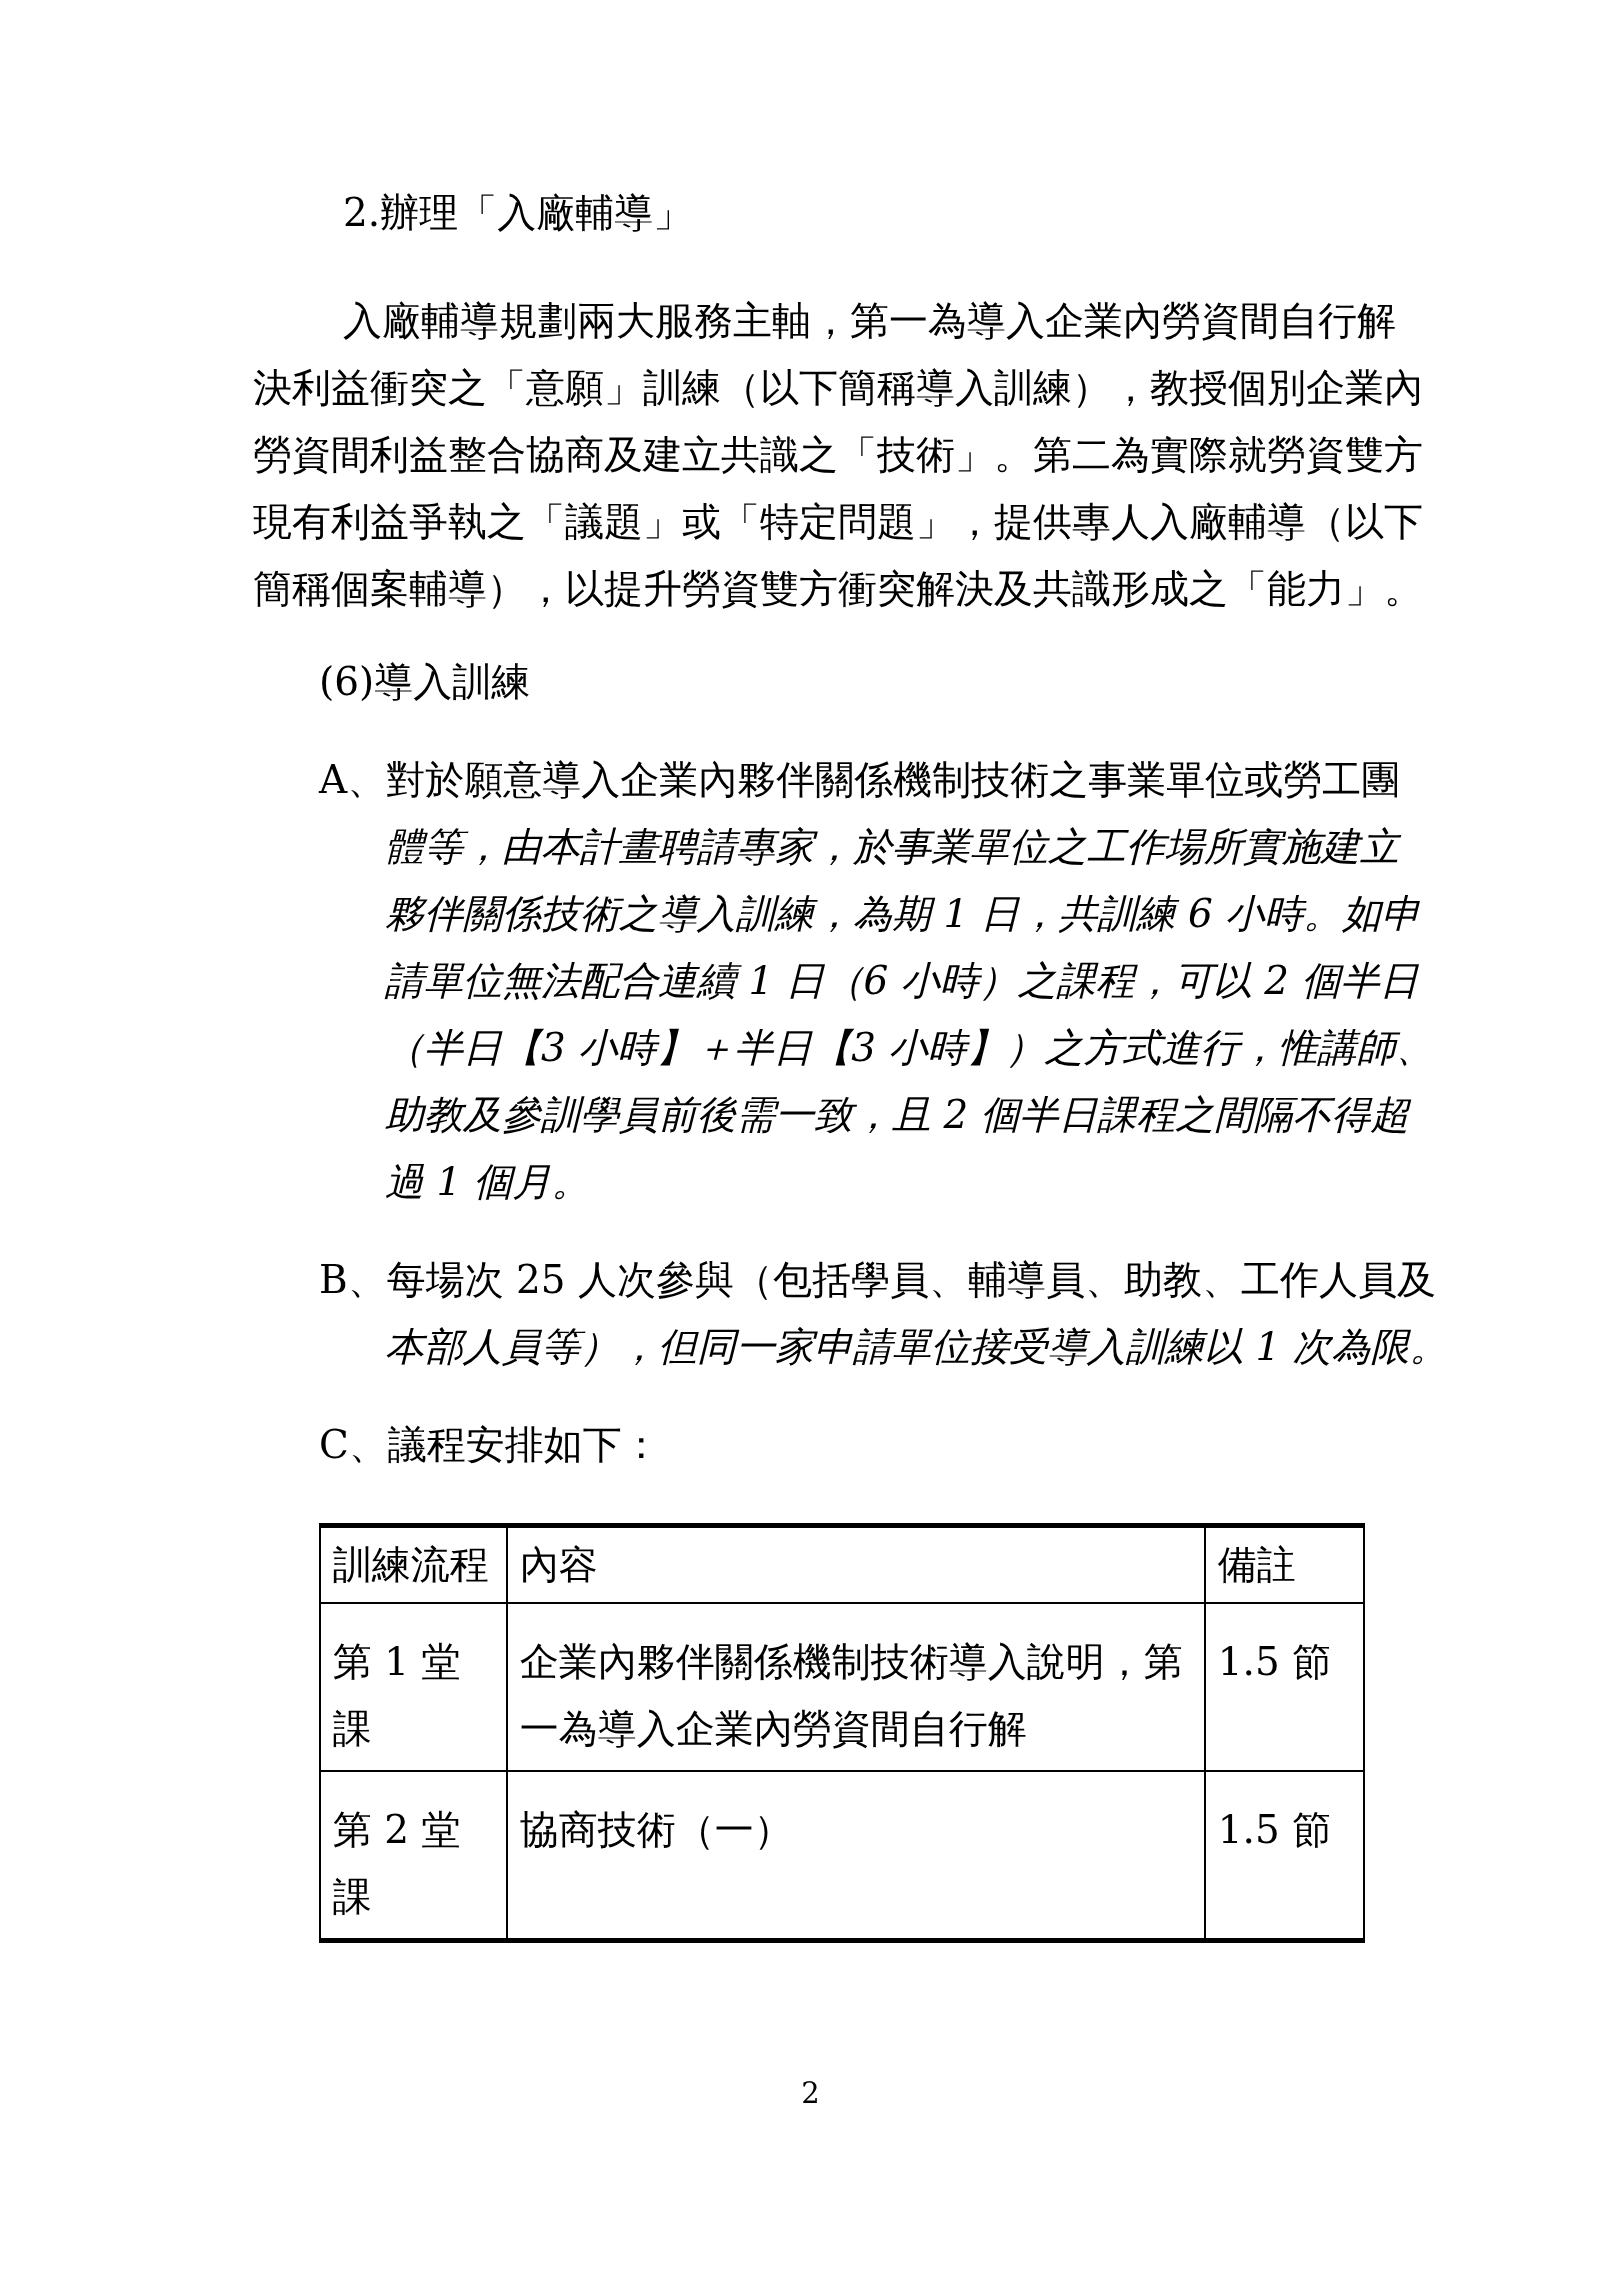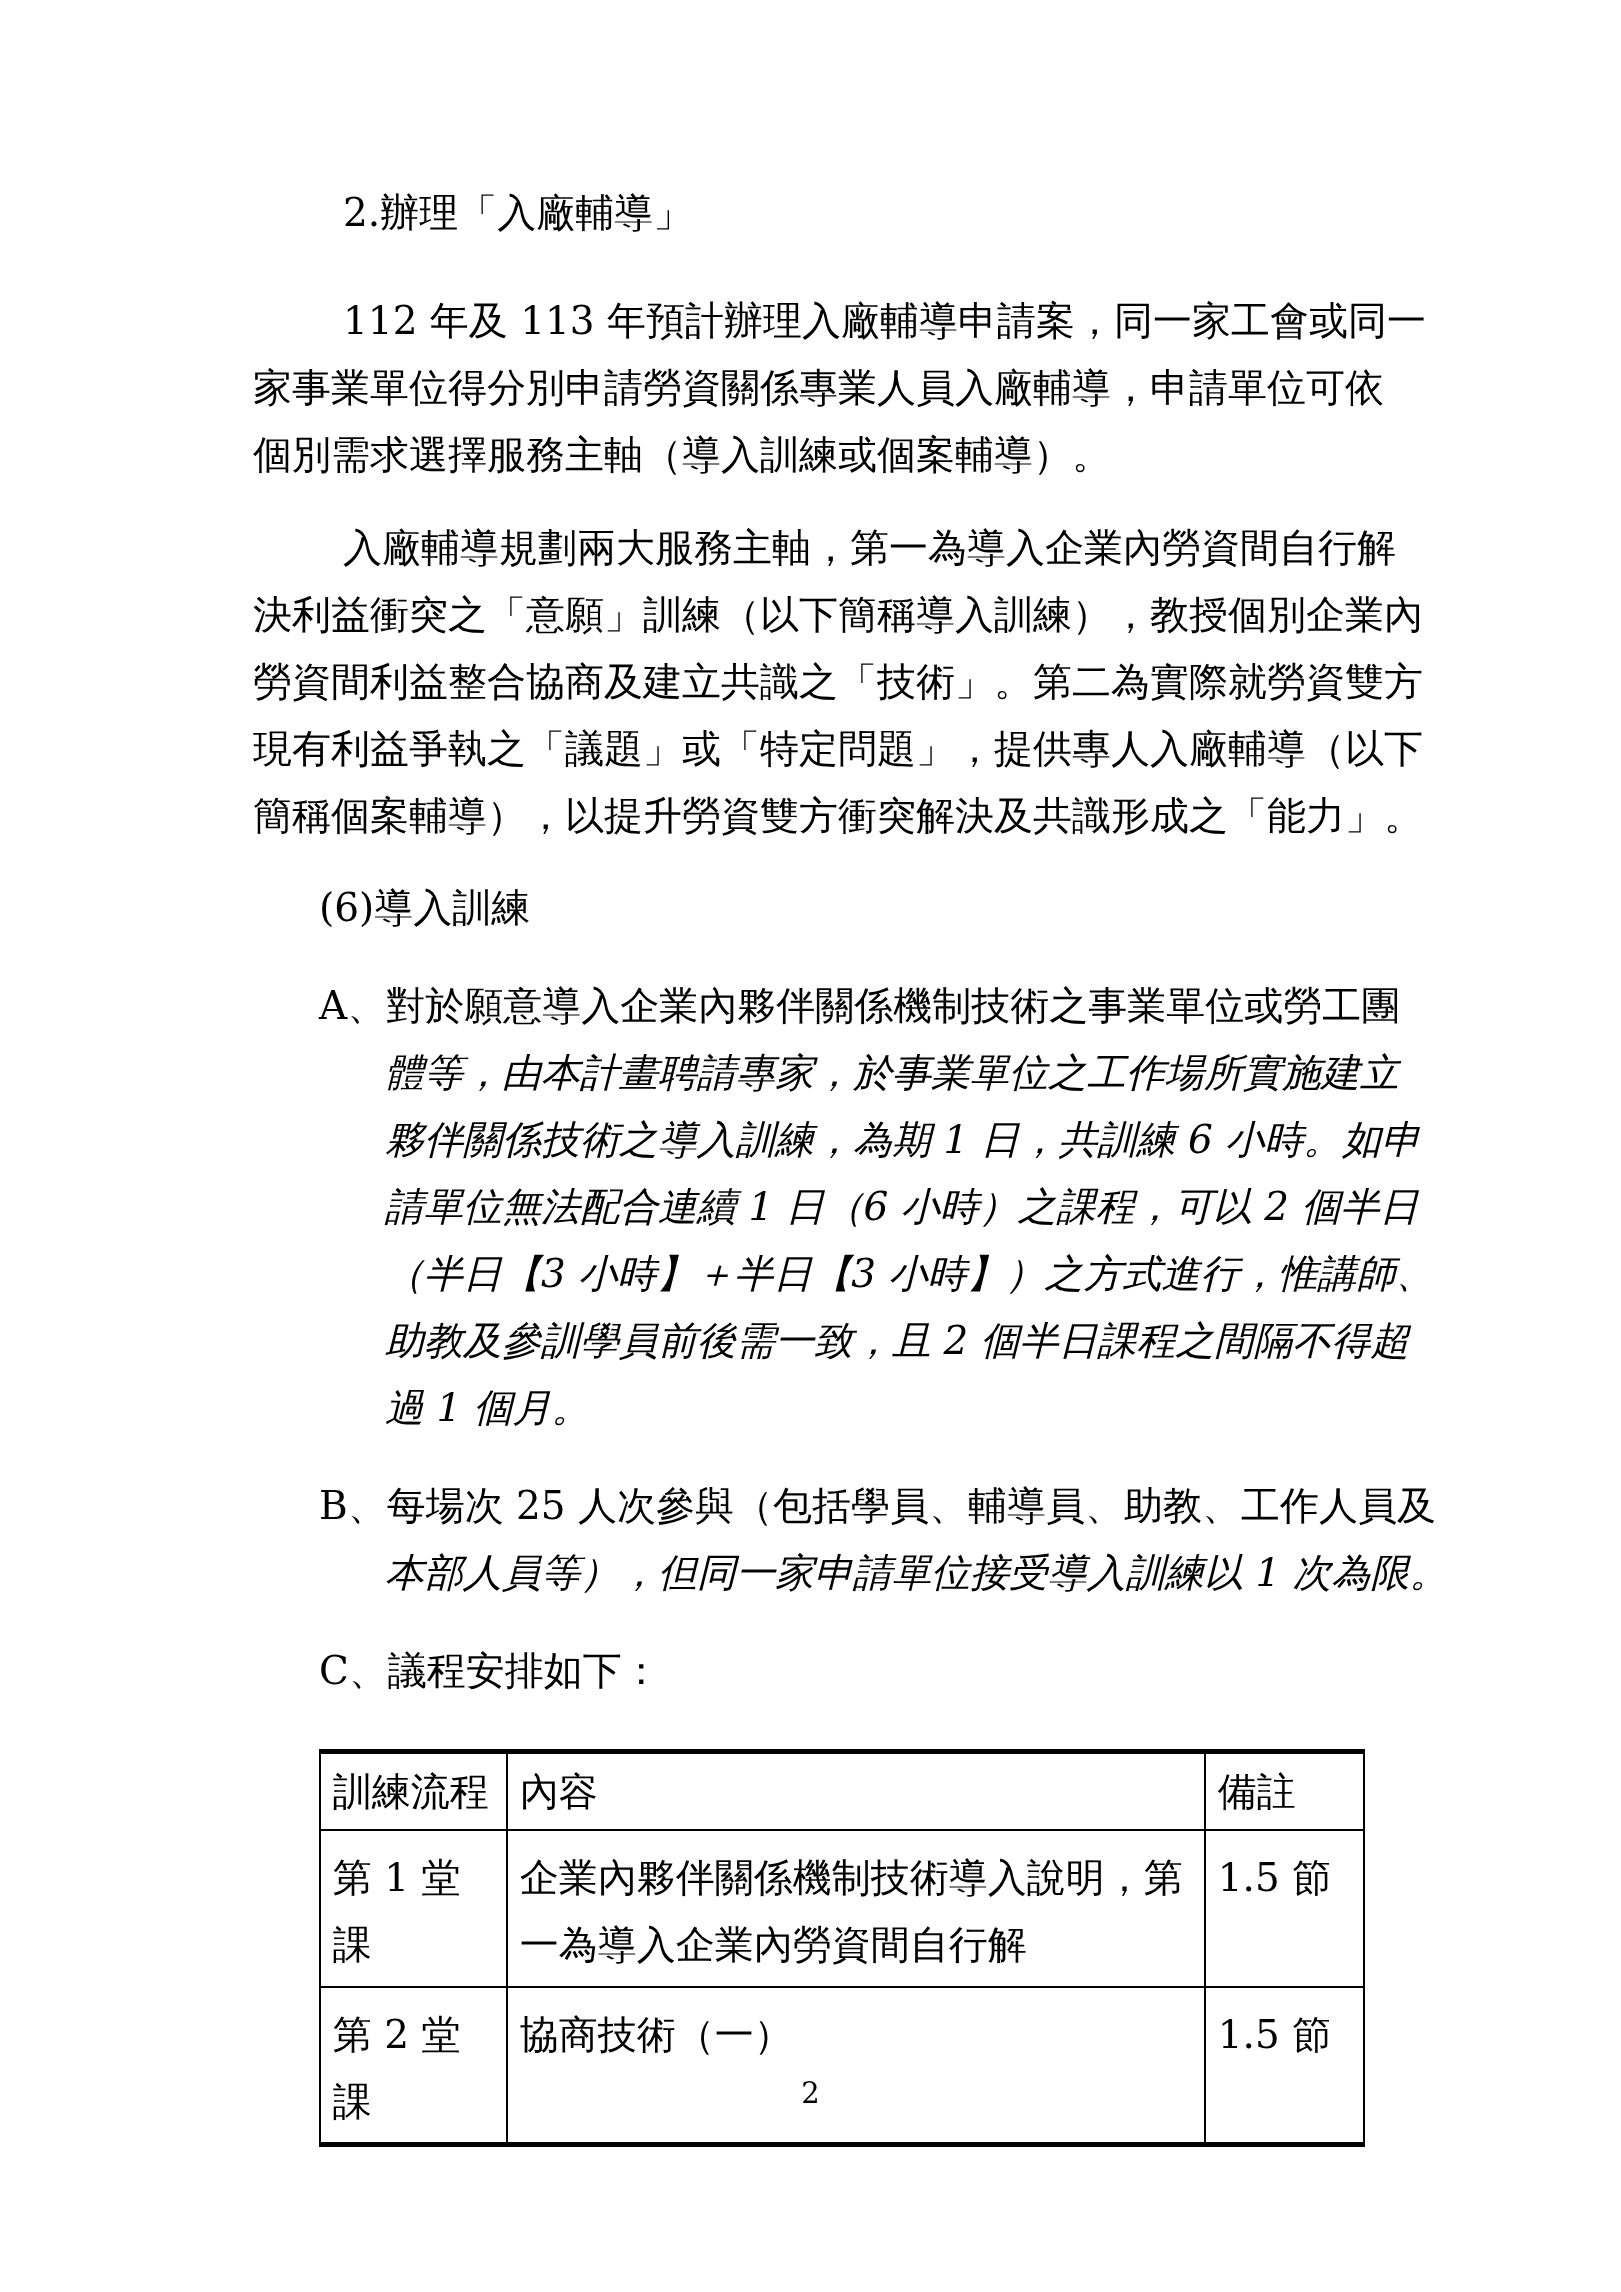--- a/index.html
+++ b/index.html
@@ -47,21 +47,21 @@
     padding: 3.9px 11.8px;
     vertical-align: middle;
     line-height: 67px;
   }
   .agenda-table thead td {
     height: 63px;
     border-bottom: 2.9px solid #000;
   }
   .agenda-table tbody td {
     vertical-align: top;
-    padding-top: 13px;
+    padding-top: 24px;
     padding-bottom: 7.8px;
   }
   .agenda-table tbody tr.row-divider td {
     border-bottom: 2.9px solid #000;
   }
   .page-number {
     position: absolute;
     left: 0;
     right: 0;
     top: 2074px;
@@ -70,25 +70,20 @@
     line-height: 39px;
   }
 </style>
 </head>
 <body>
 
 <div class="page">
 
   <div class="heading">2.辦理「入廠輔導」</div>
 
-  <div class="para">
-    <div class="line p-first">112 年及 113 年預計辦理入廠輔導申請案，同一家工會或同一</div>
-    <div class="line">家事業單位得分別申請勞資關係專業人員入廠輔導，申請單位可依</div>
-    <div class="line">個別需求選擇服務主軸（導入訓練或個案輔導）。</div>
-  </div>
 
   <div class="para">
     <div class="line p-first">入廠輔導規劃兩大服務主軸，第一為導入企業內勞資間自行解</div>
     <div class="line">決利益衝突之「意願」訓練（以下簡稱導入訓練），教授個別企業內</div>
     <div class="line">勞資間利益整合協商及建立共識之「技術」。第二為實際就勞資雙方</div>
     <div class="line">現有利益爭執之「議題」或「特定問題」，提供專人入廠輔導（以下</div>
     <div class="line">簡稱個案輔導），以提升勞資雙方衝突解決及共識形成之「能力」。</div>
   </div>
 
   <div class="sub-item">(6)導入訓練</div>

